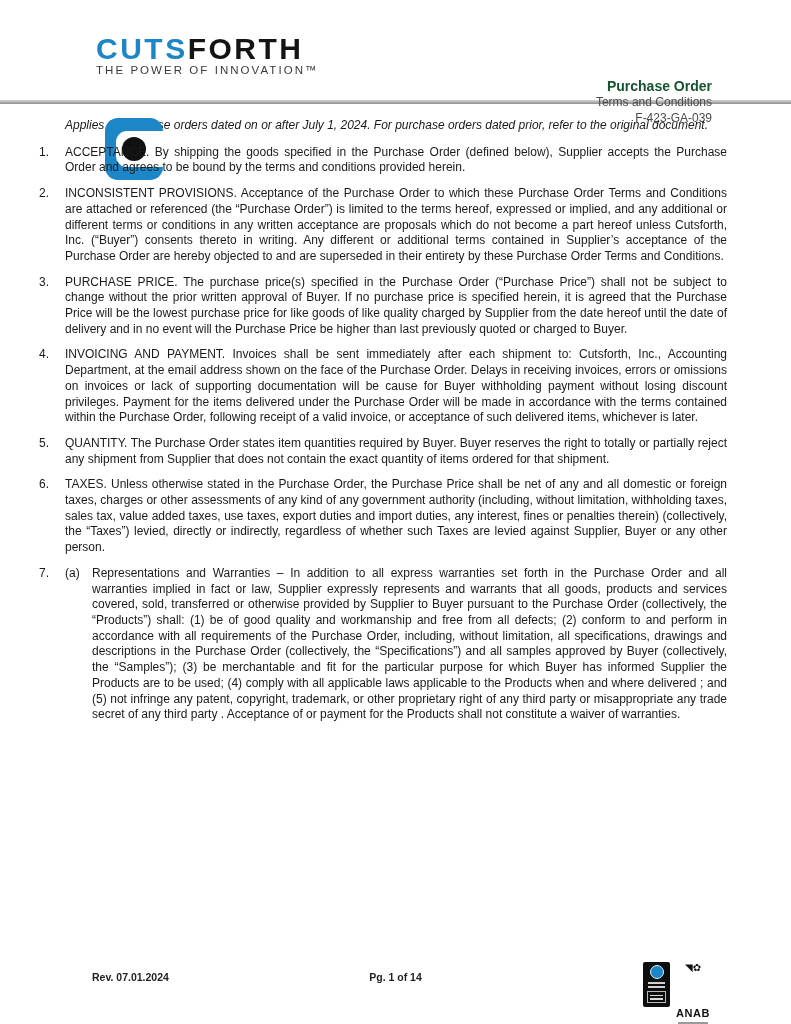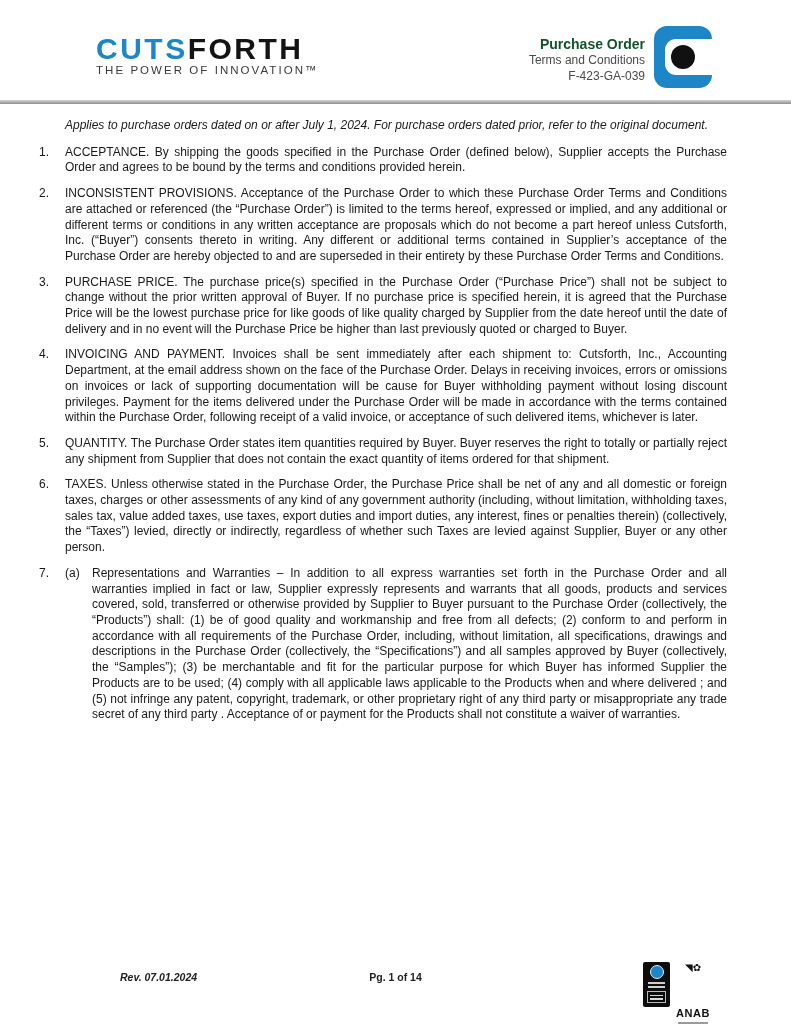--- a/index.html
+++ b/index.html
@@ -14,20 +14,21 @@
     color: #1a1a1a;
     overflow: hidden;
   }
 
   
   .hdr {
     display: flex;
     align-items: flex-start;
     padding: 34px 79px 0 96px;
     height: 100px;
+    flex-direction: column;
   }
   .brand { display: flex; flex-direction: column; }
   .brand-word {
     font-size: 30px;
     font-weight: 800;
     letter-spacing: 2.5px;
     line-height: 1.0;
     white-space: nowrap;
   }
   .brand-cuts { color: #1c86c6; }
@@ -105,23 +106,21 @@
     padding-left: 27px;
   }
   .subterm-label { position: absolute; left: 0; top: 0; }
 
   
   .ftr-rev {
     position: absolute;
     left: 92px; top: 971px;
     font-size: 10.5px;
     font-weight: 700;
-    font-style: italic;
     color: #222;
-    margin-left: 28px;
   }
   .ftr-page {
     position: absolute;
     left: 0; right: 0; top: 971px;
     text-align: center;
     font-size: 10.5px;
     font-weight: 700;
     color: #222;
   }
   .badges {

